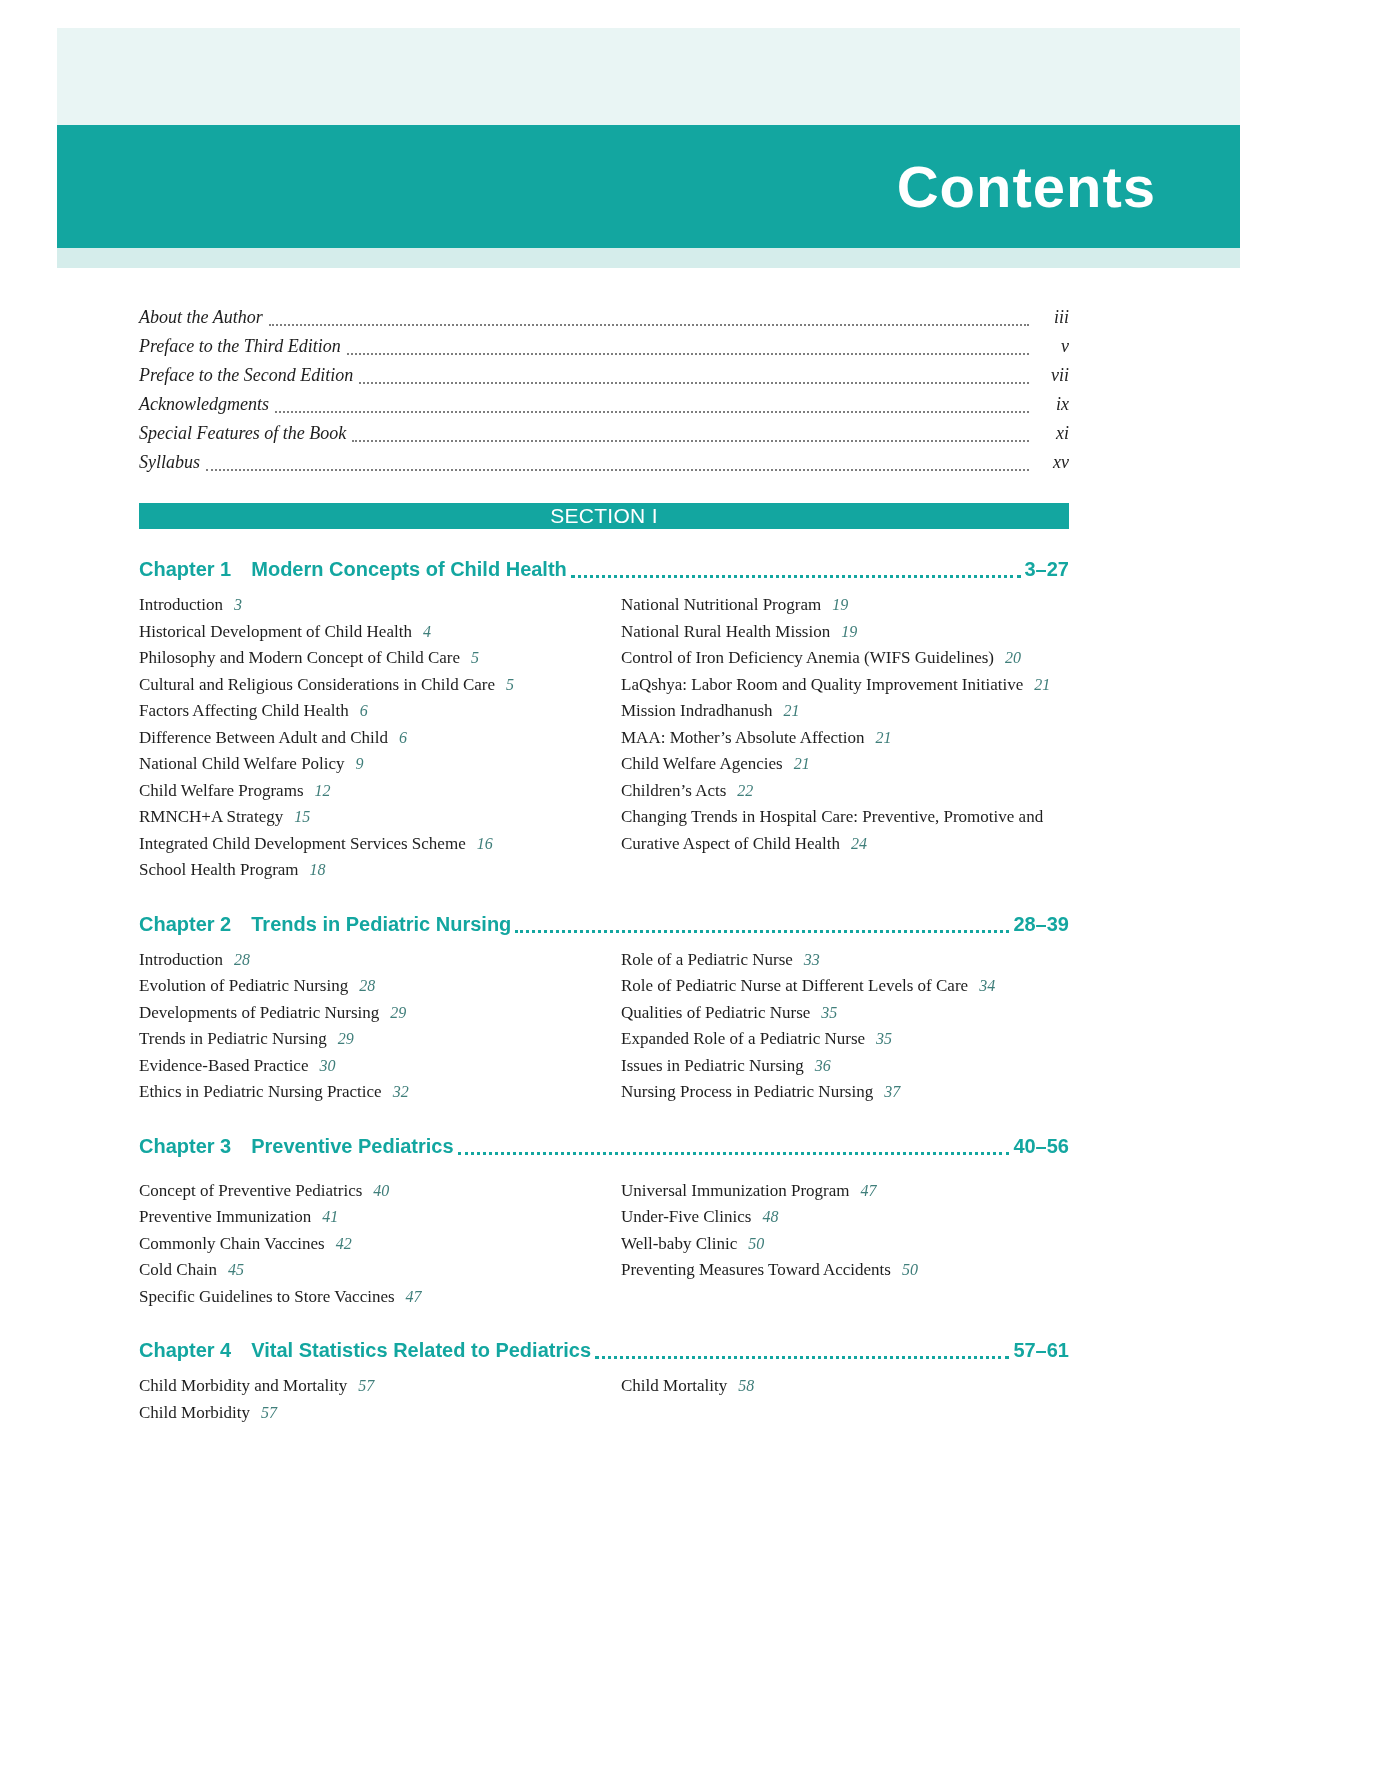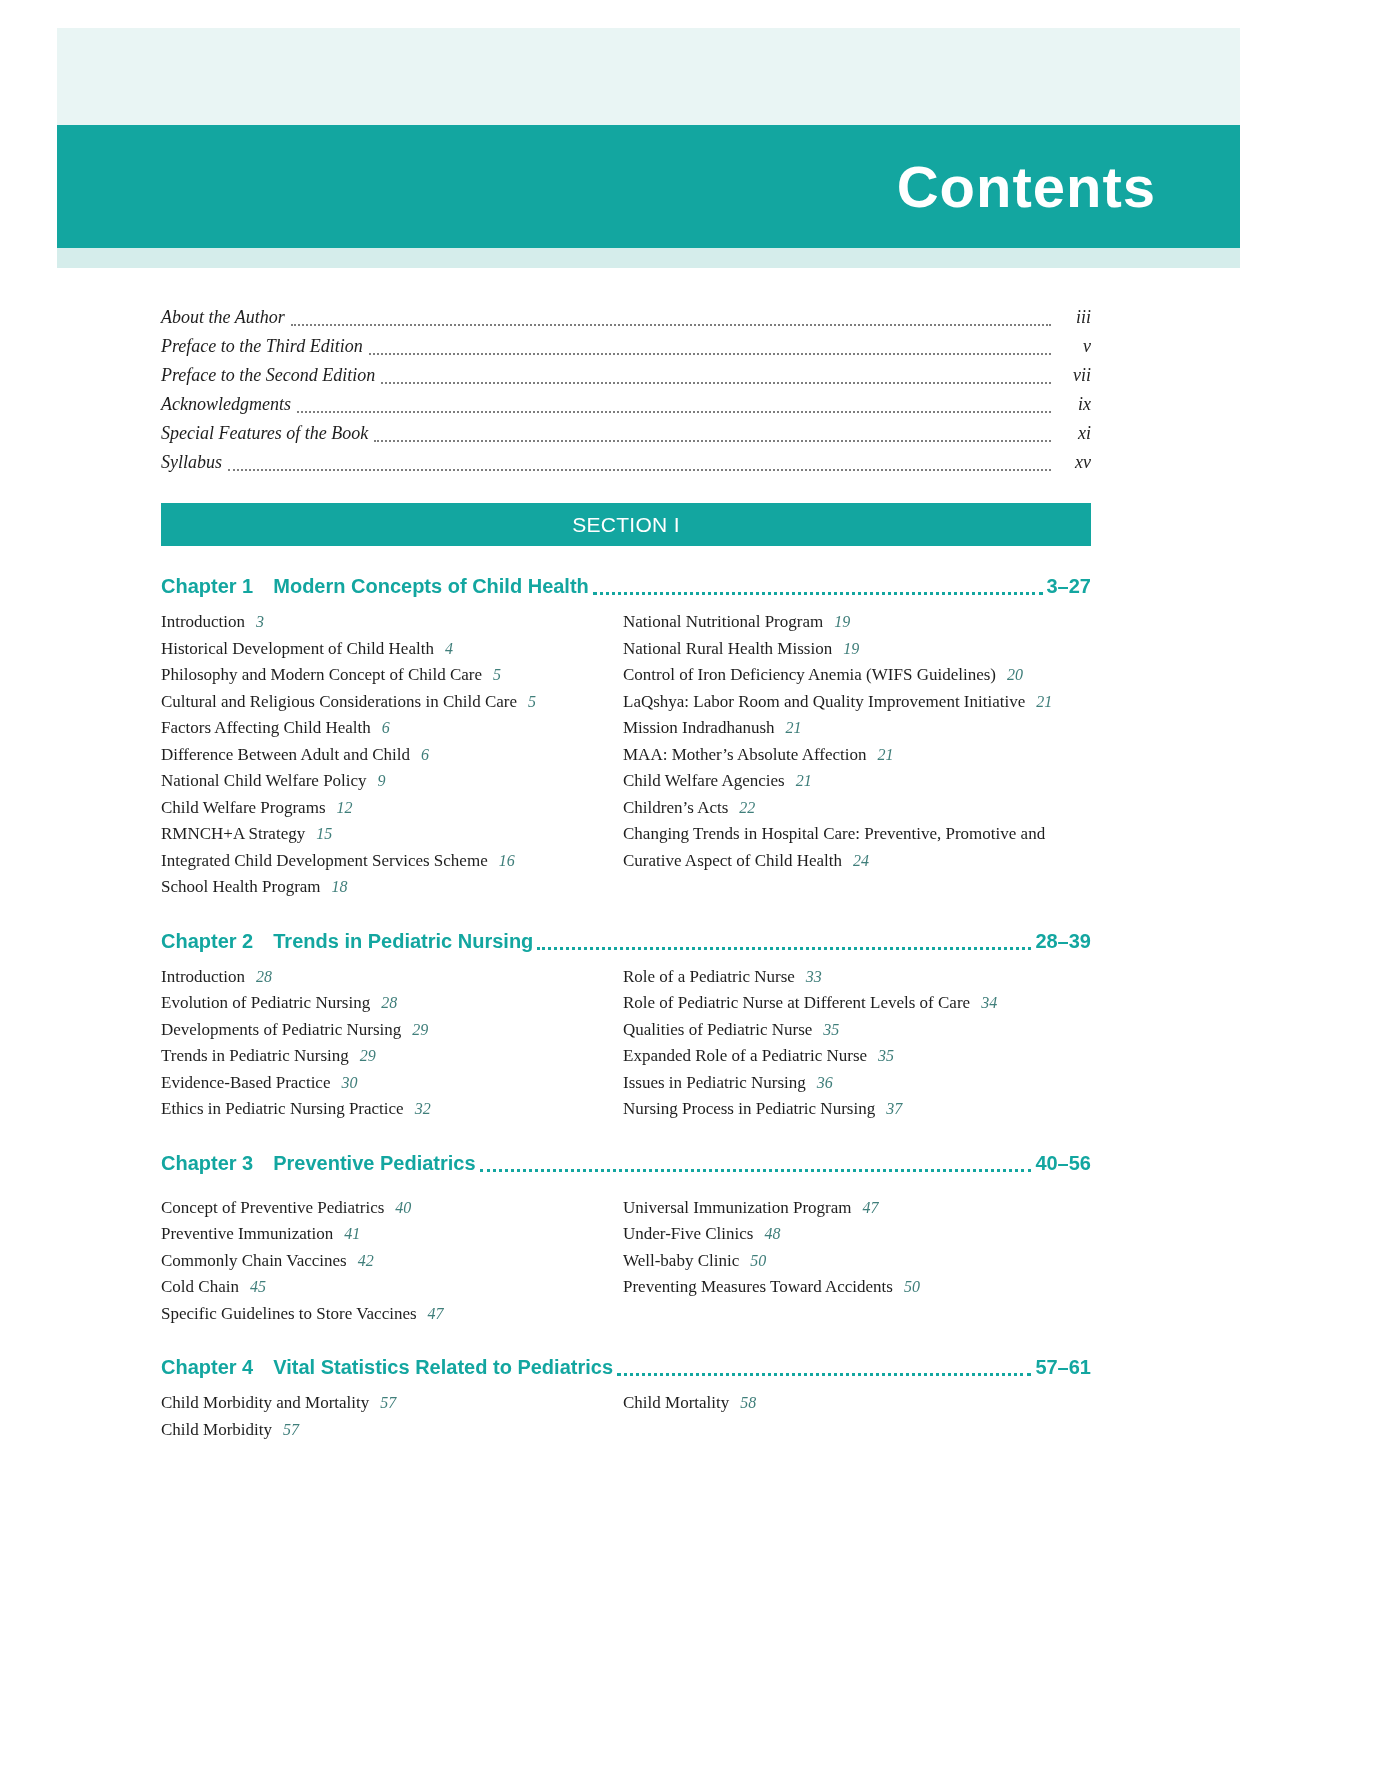--- a/index.html
+++ b/index.html
@@ -17,45 +17,45 @@
   }
 
   
   .tint-top    { position: absolute; left: 57px; top: 28px;  width: 1183px; height: 97px;  background: var(--accent-tint); }
   .banner      { position: absolute; left: 57px; top: 125px; width: 1183px; height: 123px; background: var(--accent);
                  display: flex; align-items: center; justify-content: flex-end; padding-right: 84px; }
   .banner .title { font-family: "Liberation Sans", sans-serif; font-weight: bold; font-size: 58px; color: #ffffff; letter-spacing: 1px; }
   .tint-bottom { position: absolute; left: 57px; top: 248px; width: 1183px; height: 20px;  background: var(--accent-strip); }
 
   
-  .content { position: absolute; left: 161px; top: 303px; width: 930px; }
+  .content { position: absolute; left: 139px; top: 303px; width: 930px; }
 
   
   .fm-row   { display: flex; font-style: italic; font-size: 18px; line-height: 29px; }
   .fm-label { white-space: nowrap; }
   .leader   { flex: 1; align-self: flex-end; margin: 0 6px 6px 6px; border-bottom: 2px dotted #7d7d7d; min-width: 30px; }
   .fm-page  { min-width: 34px; text-align: right; }
 
   
   .section-bar {
-    margin-top: 26px; background: var(--accent); color: #ffffff; height: 43px;
+    margin-top: 26px; background: var(--accent); color: #ffffff; height: 26px;
     font-family: "Liberation Sans", sans-serif; font-size: 21px; letter-spacing: 0.3px;
     display: flex; align-items: center; justify-content: center; gap: 20px;
   }
 
   
   .chapter  { margin-top: 27px; }
   .ch-head  { display: flex; font-family: "Liberation Sans", sans-serif; font-weight: bold; font-size: 20px;
               color: var(--accent); line-height: 27px; }
   .ch-num   { margin-right: 20px; white-space: nowrap; }
   .ch-title { white-space: nowrap; }
   .ch-leader{ flex: 1; align-self: flex-end; margin: 0 4px 5px 4px; border-bottom: 3px dotted var(--accent); min-width: 30px; }
   .ch-pages { white-space: nowrap; }
 
-  .topics { display: grid; grid-template-columns: 445px 460px; column-gap: 17px; margin-top: 9px; }
+  .topics { display: grid; grid-template-columns: 445px 460px; column-gap: 37px; margin-top: 9px; }
   .topic  { font-size: 17px; line-height: 26.5px; }
   .topic .p { font-style: italic; margin-left: 11px; color: var(--page-number); font-size: 16px; }
 
   
   [data-list-host="chapters"] .chapter:nth-child(3) .topics { margin-top: 18px; }
 </style>
 </head>
 <body>
 
 <div class="tint-top"></div>

